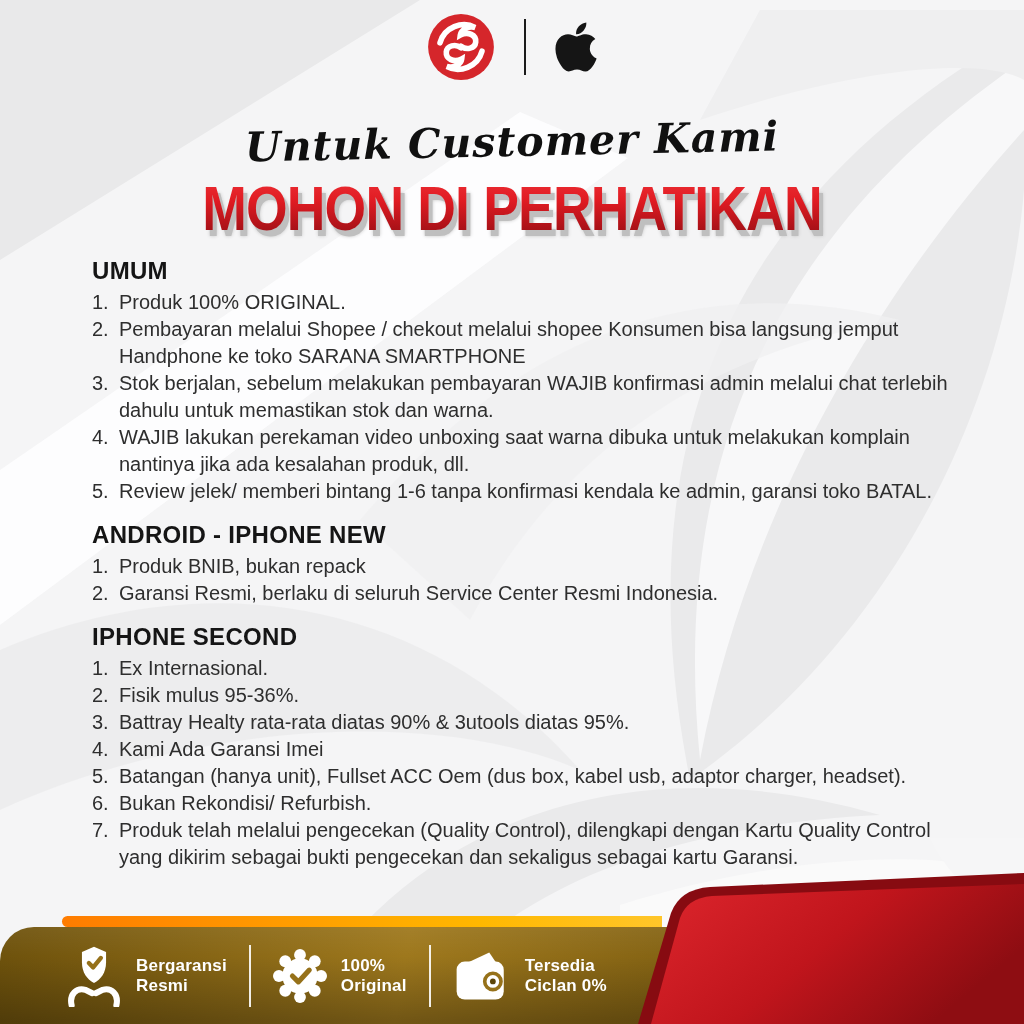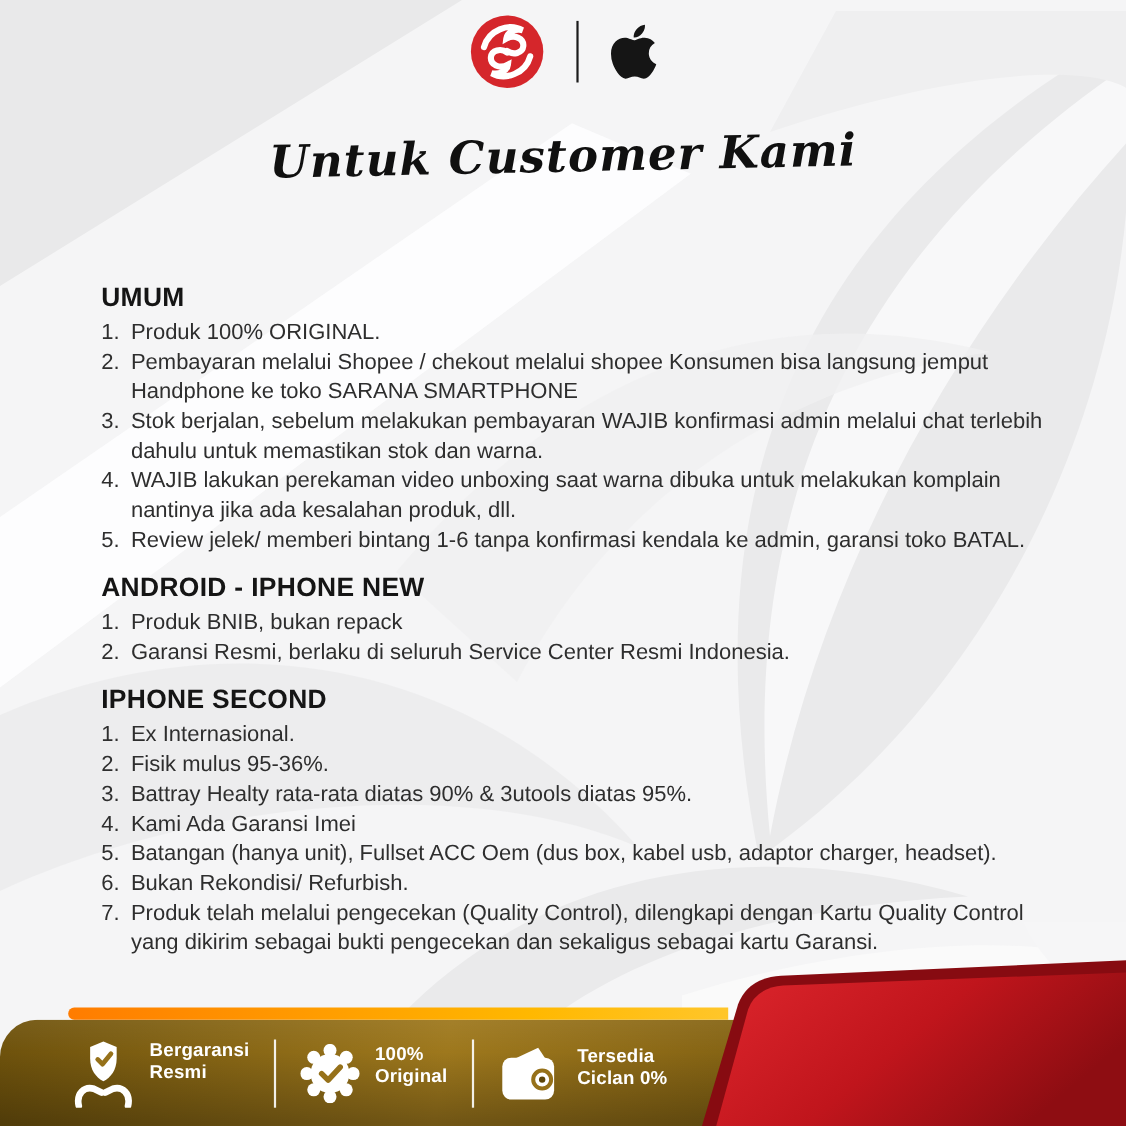--- a/index.html
+++ b/index.html
@@ -40,21 +40,21 @@
   .orange-stripe{position:absolute;left:62px;top:916px;width:600px;height:11px;
     border-radius:10px 0 0 10px;z-index:1;
     background:linear-gradient(90deg,#ff7c00,#ffb800 70%,#ffc62a);}
   .gold-bar{position:absolute;left:0;top:927px;width:730px;height:97px;
     border-radius:34px 0 0 0;z-index:2;
     background:linear-gradient(180deg,rgba(255,255,255,.06),rgba(0,0,0,0) 30%,rgba(0,0,0,.28) 96%),
                linear-gradient(100deg,#6e520c,#9e781d 55%,#7e5e11);}
   .red-panel{position:absolute;left:580px;top:855px;width:444px;height:169px;z-index:3;}
   .badges{position:absolute;left:66px;top:936px;height:80px;display:flex;
     align-items:center;gap:16px;z-index:5;color:#ffffff;}
-  .badge{display:flex;align-items:flex-start;gap:14px;}
+  .badge{display:flex;align-items:center;gap:14px;}
   .badge-label{font-size:17px;font-weight:700;line-height:20px;letter-spacing:.2px;}
   .badge-label span{display:block;}
   .badge-divider{width:2px;height:62px;background:rgba(255,255,255,.9);margin:0 6px;}
 </style>
 </head>
 <body>
 
 <div class="canvas">
 
   <svg class="bg" viewBox="0 0 1024 1024" xmlns="http://www.w3.org/2000/svg">
@@ -77,20 +77,24 @@
       <path d="M20 44 C26 22 52 12 70 22 C60 20 50 25 49 33 C60 27 72 33 71 43 C70 52 58 55 50 49" fill="none" stroke="#ffffff" stroke-width="8" stroke-linecap="round"></path>
       <path d="M20 44 C26 22 52 12 70 22 C60 20 50 25 49 33 C60 27 72 33 71 43 C70 52 58 55 50 49" fill="none" stroke="#ffffff" stroke-width="8" stroke-linecap="round" transform="rotate(180 50 50)"></path>
     </svg>
     <div class="logo-divider"></div>
     <svg width="44" height="56" viewBox="0 0 384 512" xmlns="http://www.w3.org/2000/svg">
       <path fill="#151515" d="M318.7 268.7c-.2-36.7 16.4-64.4 50-84.8-18.8-26.9-47.2-41.7-84.7-44.6-35.5-2.8-74.3 20.7-88.5 20.7-15 0-49.4-19.7-76.4-19.7C63.3 141.2 4 184.8 4 273.5q0 39.3 14.4 81.2c12.8 36.7 59 126.7 107.2 125.2 25.2-.6 43-17.9 75.8-17.9 31.8 0 48.3 17.9 76.4 17.9 48.6-.7 90.4-82.5 102.6-119.3-65.2-30.7-61.7-90-61.7-91.9zm-56.6-164.2c27.3-32.4 24.8-61.9 24-72.5-24.1 1.4-52 16.4-67.9 34.9-17.5 19.8-27.8 44.3-25.6 71.9 26.1 2 49.9-11.4 69.5-34.3z"></path>
     </svg>
   </div>
 
   <div class="script-title">Untuk Customer Kami</div>
+  <div class="headline-wrap">
+    <div class="headline shadow">MOHON DI PERHATIKAN</div>
+    <div class="headline main">MOHON DI PERHATIKAN</div>
+  </div>
 
   <div class="content">
     <section>
       <h2>UMUM</h2>
       <div class="item">
           <span class="num">1.</span>
           <span class="txt">Produk 100% ORIGINAL.</span>
         </div>
       <div class="item">
           <span class="num">2.</span>

